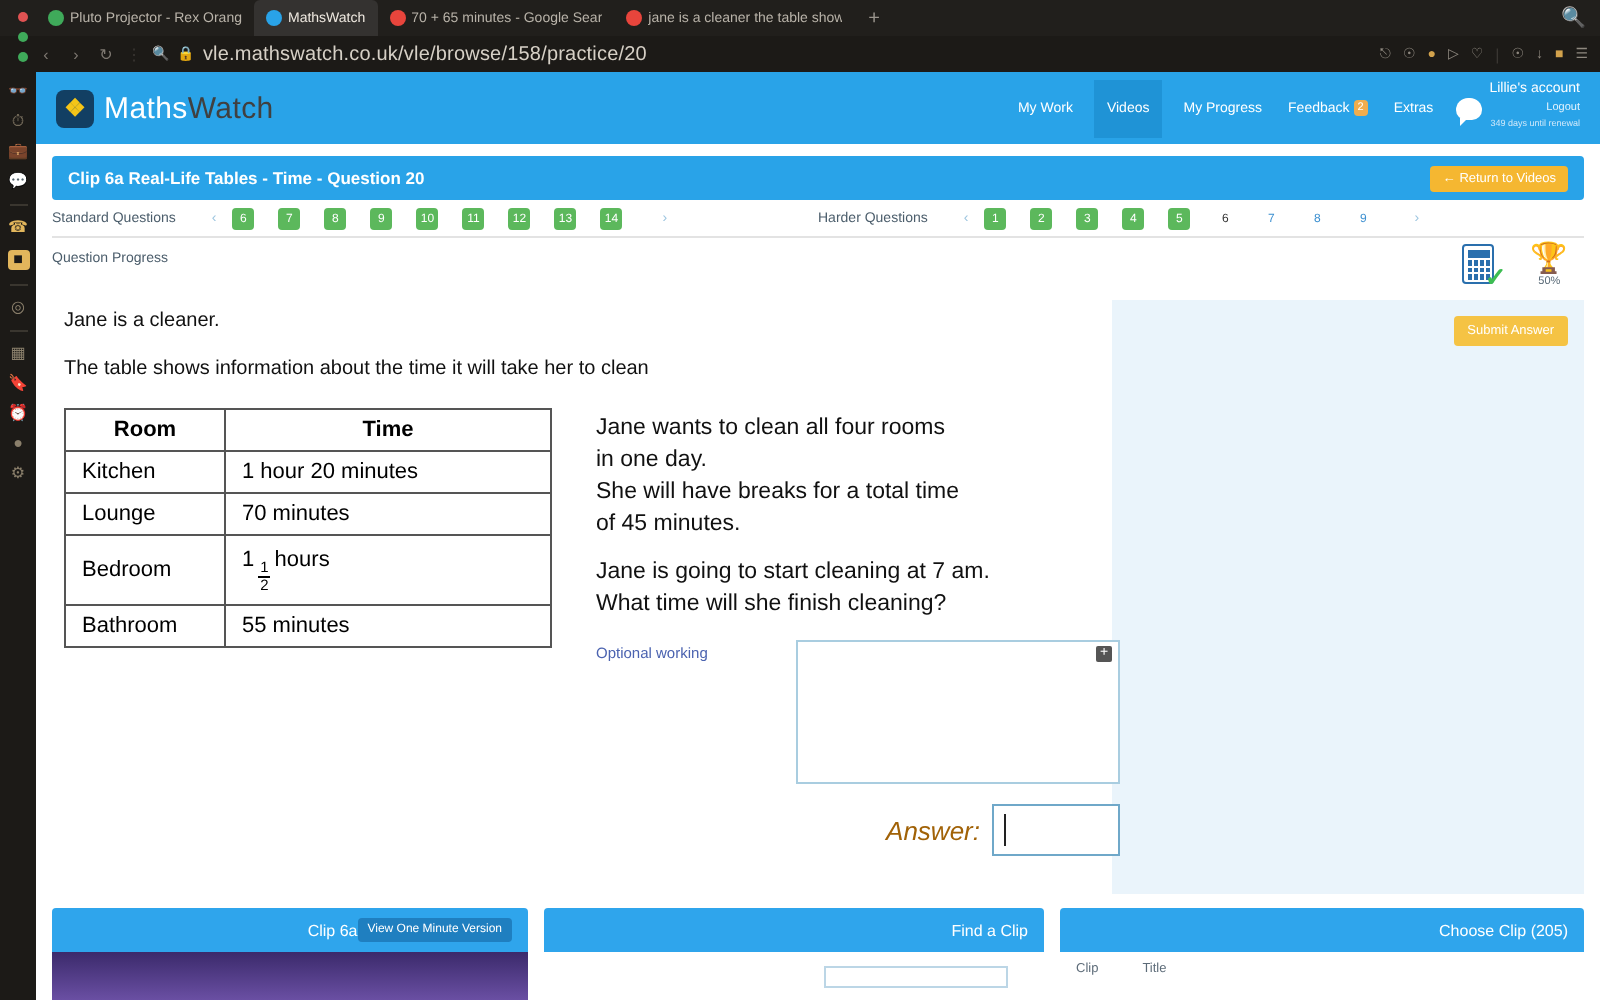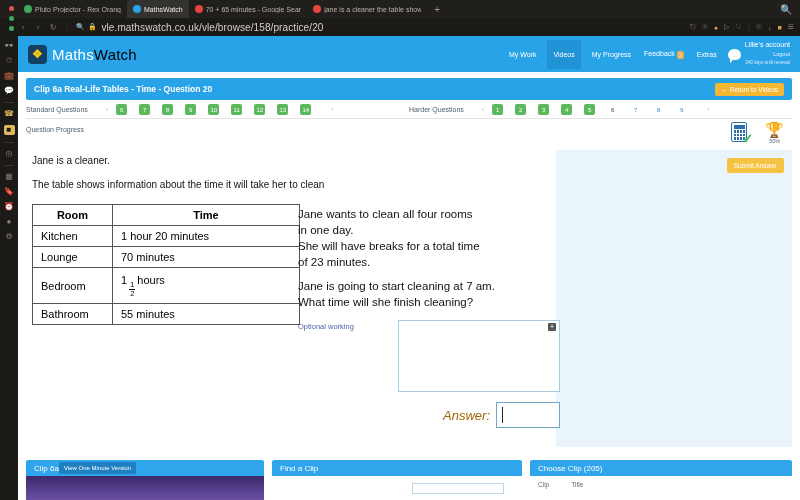--- a/index.html
+++ b/index.html
@@ -78,21 +78,21 @@
     height: 36px; background: #29a3e8; display: flex;
     align-items: center; justify-content: space-between; padding: 0 10px;
   }
   .brand { display: flex; align-items: center; gap: 5px; }
   .brand-logo {
     width: 19px; height: 19px; background: #123f63; border-radius: 4px;
     display: flex; align-items: center; justify-content: center;
     color: #f5c518; font-size: 12px; font-weight: bold;
   }
   .brand-name { font-size: 15px; color: #ffffff; letter-spacing: .2px; }
-  .brand-name .b2 { color: #000000; }
+  .brand-name .b2 { color: #404040; }
 
   .mw-nav { display: flex; align-items: center; gap: 9px; font-size: 7px; color: #ffffff; }
   .mw-nav .nav-item { padding: 11px 2px; white-space: nowrap; }
   .mw-nav .nav-item.active { background: #1f93d6; padding: 11px 6px; }
   .fb-badge {
     background: #f0ad4e; color: #fff; font-size: 5.5px; padding: 1px 2px;
     border-radius: 2px; margin-left: 2px; vertical-align: middle;
   }
   .acct { display: flex; align-items: center; gap: 4px; }
   .acct-bubble {
@@ -170,21 +170,21 @@
     position: absolute; right: 8px; top: 8px;
     background: #f5c344; color: #fff; font-size: 6.5px;
     padding: 4px 7px; border-radius: 2px; white-space: nowrap;
   }
 
   .qcontent { position: absolute; left: 6px; top: 4px; width: 520px; color: #111; }
   .qline { font-size: 10px; line-height: 1.45; }
   .qline.sp { margin-top: 9px; }
 
   .time-table {
-    margin-top: 12px; border-collapse: collapse; width: 268px;
+    margin-top: 12px; border-collapse: collapse; width: 244px;
     background: #fff;
   }
   .time-table th, .time-table td {
     border: 1px solid #555; font-size: 11px; color: #000;
     padding: 4px 8px; text-align: left;
   }
   .time-table th { text-align: center; font-weight: bold; }
   .time-table td.room { width: 80px; }
   .time-table tr.tall td { padding-top: 6px; padding-bottom: 6px; }
   .frac {
@@ -222,22 +222,22 @@
     background: #222;
   }
 
   
   .bottom { position: absolute; left: 8px; right: 8px; bottom: 0; display: flex; gap: 8px; }
   .bpanel { background: #fff; }
   .bpanel.p1 { width: 238px; }
   .bpanel.p2 { width: 250px; }
   .bpanel.p3 { flex: 1; }
   .bpanel-head {
-    height: 16px; background: #2fa5ec; display: flex; align-items: center;
-    justify-content: flex-start; padding: 0 8px;
+    height: 22px; background: #2fa5ec; display: flex; align-items: center;
+    justify-content: flex-end; padding: 0 8px;
     font-size: 8px; color: #fff; border-radius: 2px 2px 0 0;
   }
   .ovm-btn {
     background: #1f7fc0; color: #fff; font-size: 6px;
     padding: 3px 5px; border-radius: 2px; white-space: nowrap;
   }
   .vid-thumb { height: 24px; background: linear-gradient(180deg,#3b2a6b,#6a4fa3); }
   .findclip-body { height: 24px; background: #fff; display: flex; align-items: center; justify-content: flex-end; padding-right: 18px; }
   .findclip-input { width: 92px; height: 11px; border: 1px solid #bcd6e6; }
   .cliplist-head {
@@ -444,21 +444,21 @@
             <td>55 minutes</td>
           </tr>
         </tbody>
           </table>
       </div>
 
       <div class="rightq">
         <p>Jane wants to clean all four rooms</p>
         <p>in one day.</p>
         <p>She will have breaks for a total time</p>
-        <p>of 23 minutes.</p>
+        <p>of 45 minutes.</p>
         <p class="gap">Jane is going to start cleaning at 7 am.</p>
         <p>What time will she finish cleaning?</p>
       </div>
 
       <div class="working-row">
         <span class="working-label">Optional working</span>
         <div class="working-box">
           <span class="plus-btn">+</span>
         </div>
       </div>

